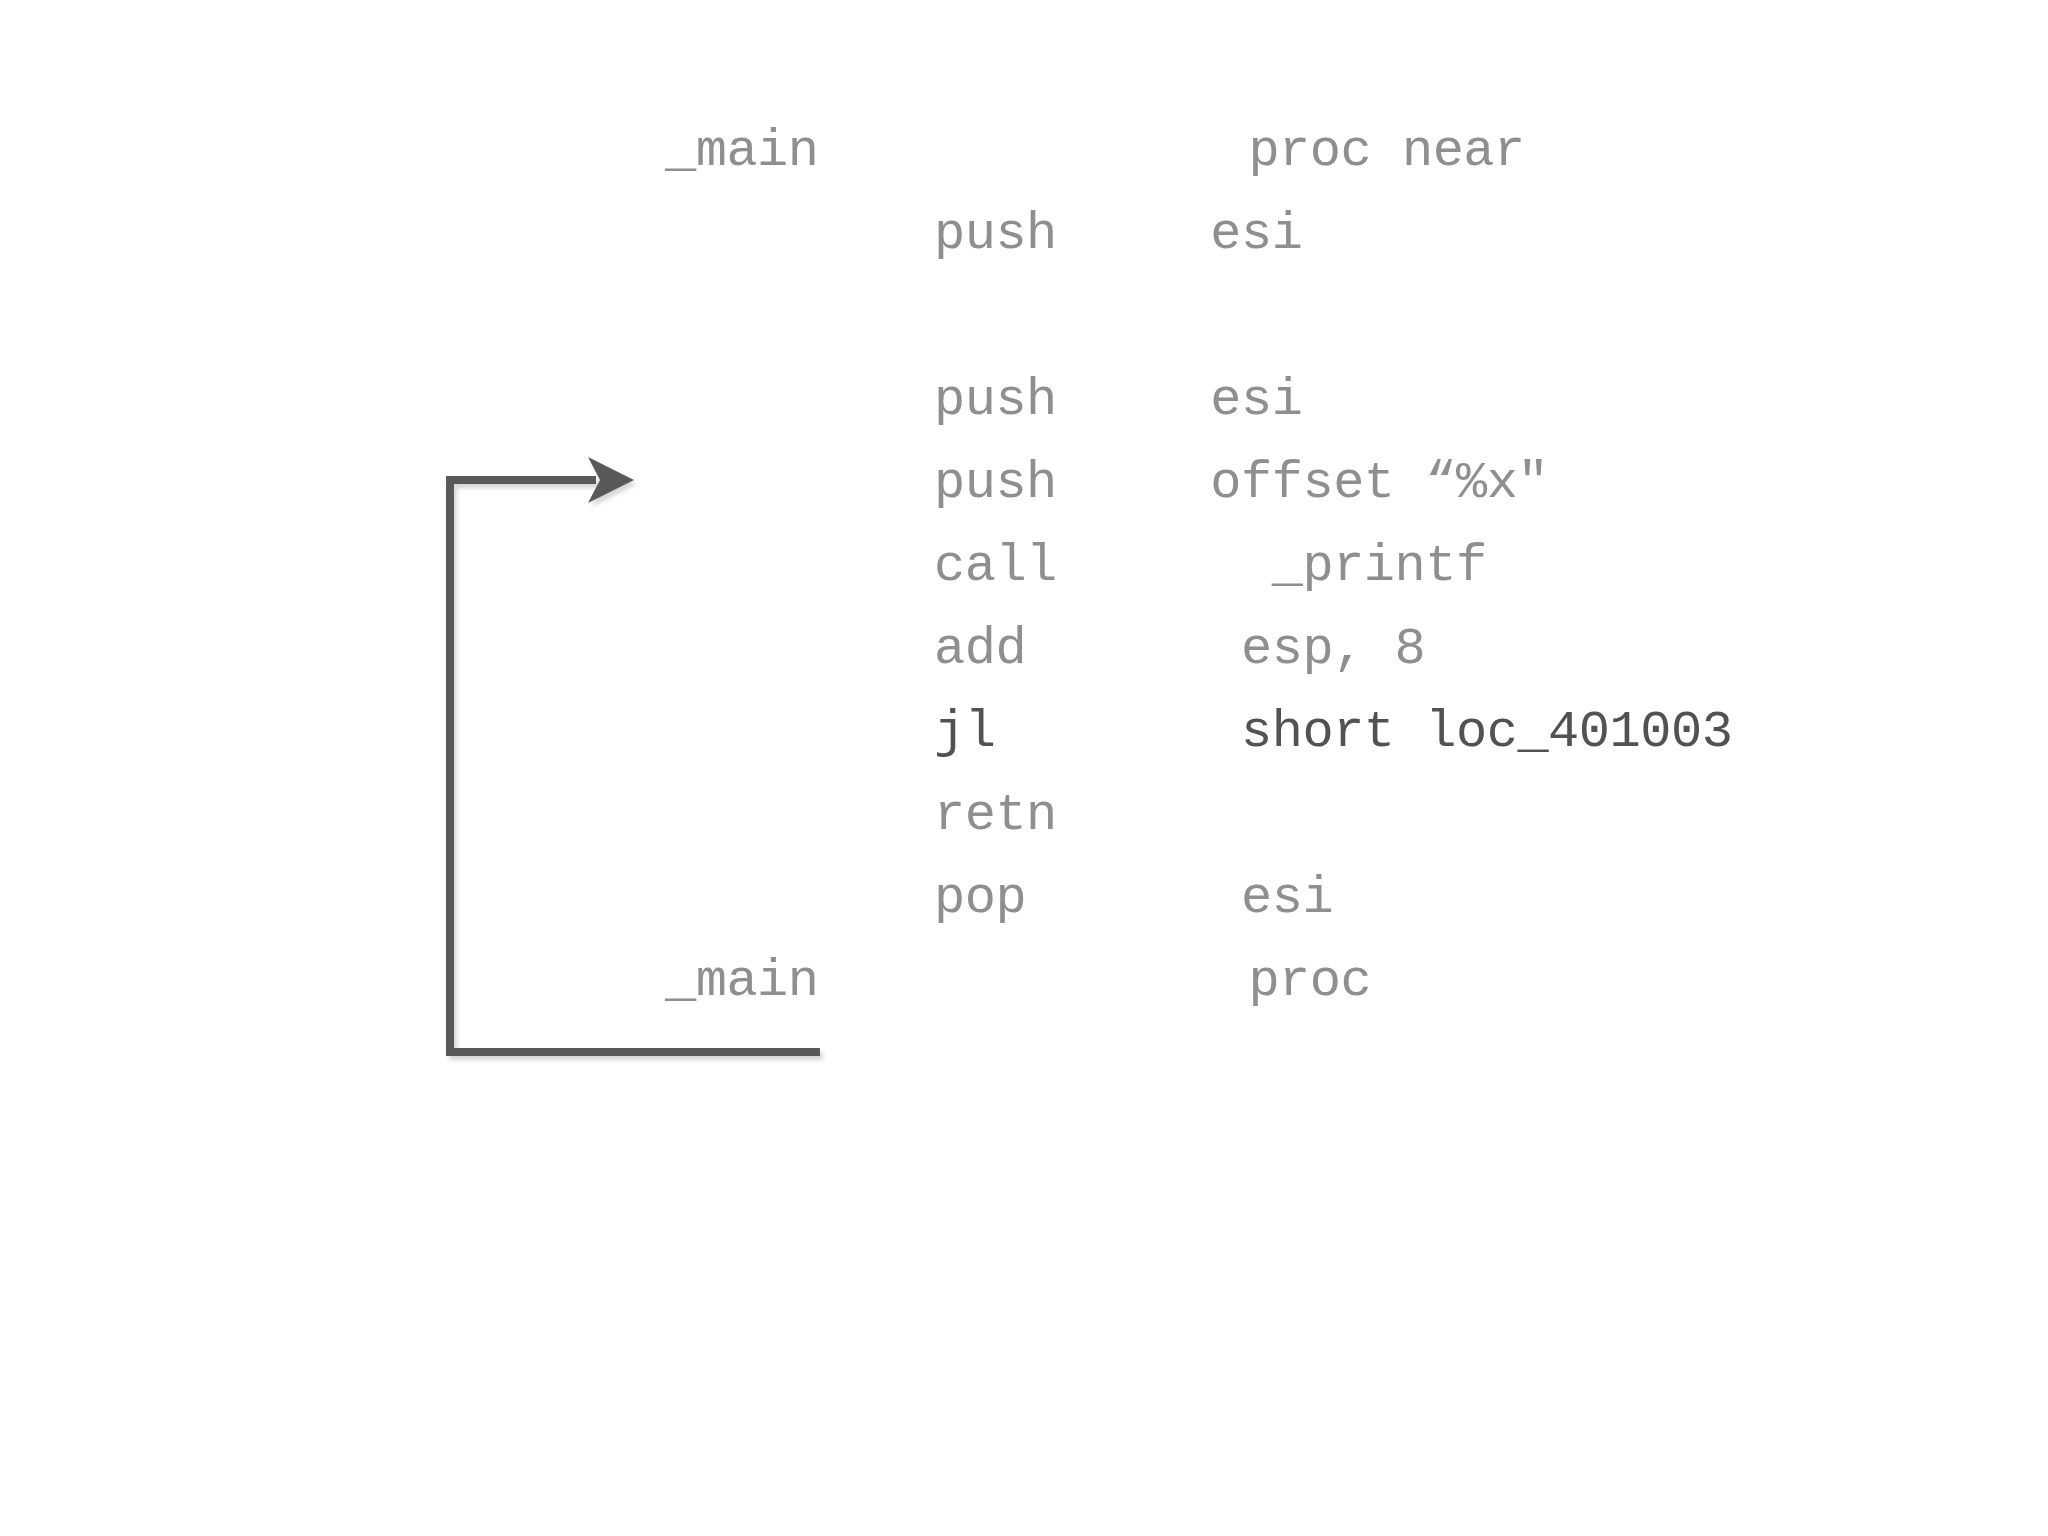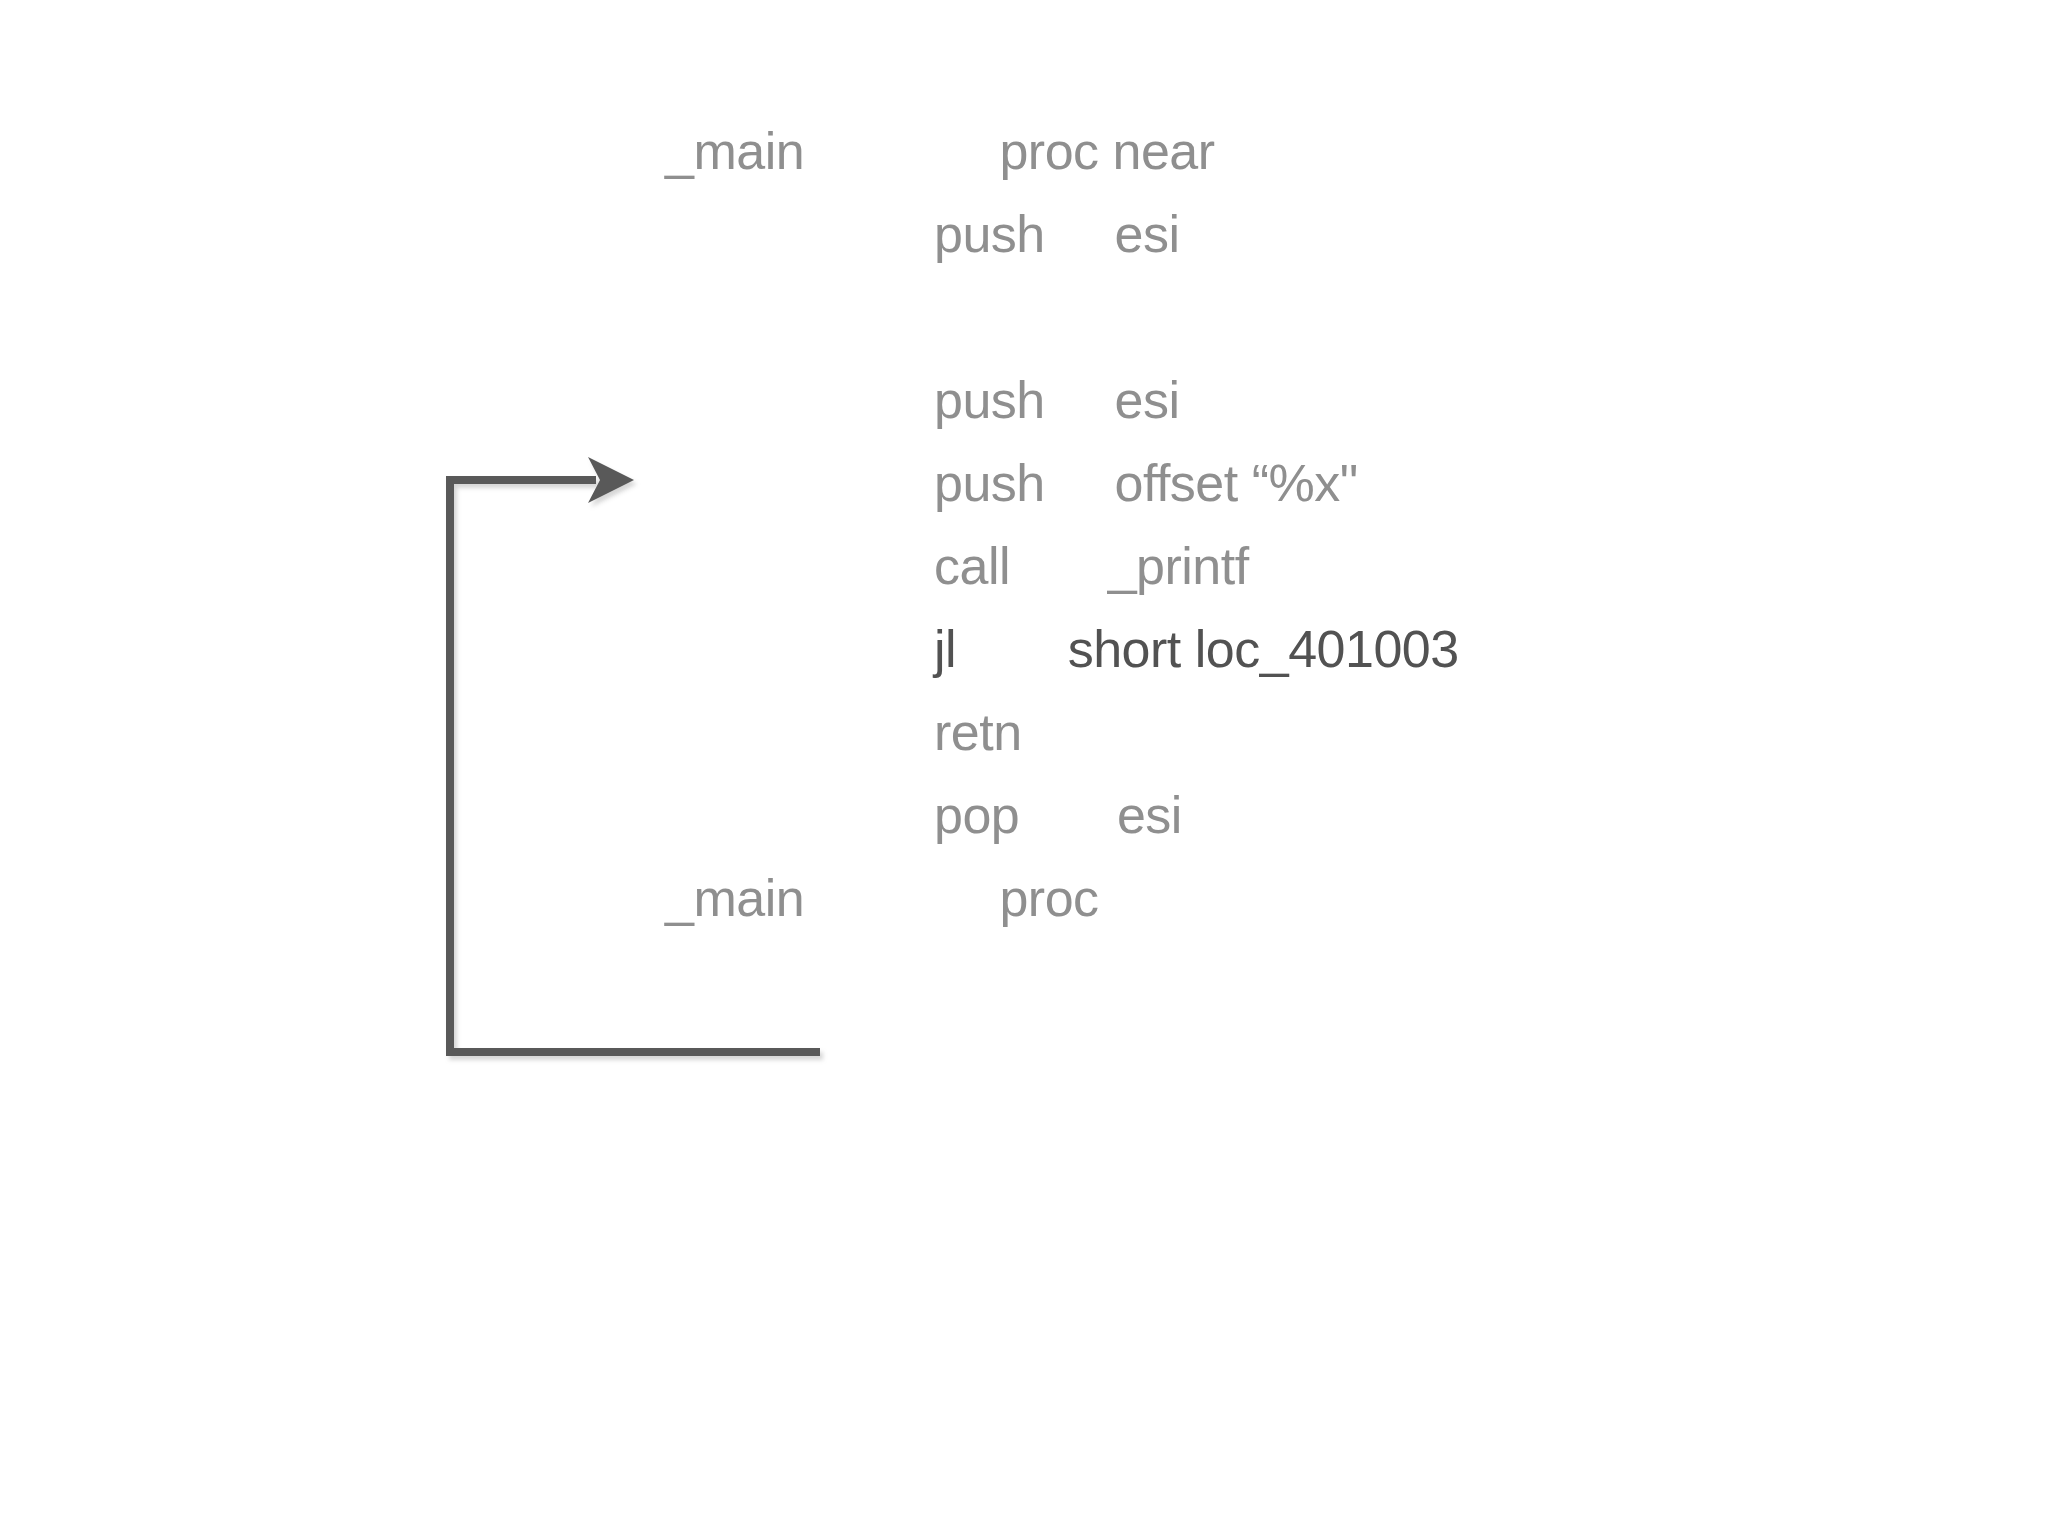--- a/index.html
+++ b/index.html
@@ -7,21 +7,21 @@
     padding: 0;
     width: 2048px;
     height: 1536px;
     overflow: hidden;
   }
   .slide {
     position: relative;
     width: 2048px;
     height: 1536px;
     background: var(--bg, #ffffff);
-    font-family: Liberation Sans, sans-serif;
+    font-family: Liberation Mono, monospace;
   }
   .listing {
     position: absolute;
     top: 110px;
     left: 0;
     width: 2048px;
   }
   .code-line {
     white-space: pre;
     height: 83px;
@@ -62,19 +62,20 @@
     <polygon points="634,480 588,457 600,480 588,503"></polygon>
   </svg>
 
   <div class="listing">
       <div class="code-line indent-label style-normal">_main              proc near</div>
       <div class="code-line indent-instr style-normal">push     esi</div>
       <div class="code-line indent-instr style-normal"></div>
       <div class="code-line indent-instr style-normal">push     esi</div>
       <div class="code-line indent-instr style-normal">push     offset “%x"</div>
       <div class="code-line indent-instr style-normal">call       _printf</div>
+      <div class="code-line indent-instr style-normal">add       esp, 8</div>
       <div class="code-line indent-instr style-emphasis">jl        short loc_401003</div>
       <div class="code-line indent-instr style-normal">retn</div>
       <div class="code-line indent-instr style-normal">pop       esi</div>
       <div class="code-line indent-label style-normal">_main              proc</div>
     </div>
 
 </div>
 
 </body></html>

